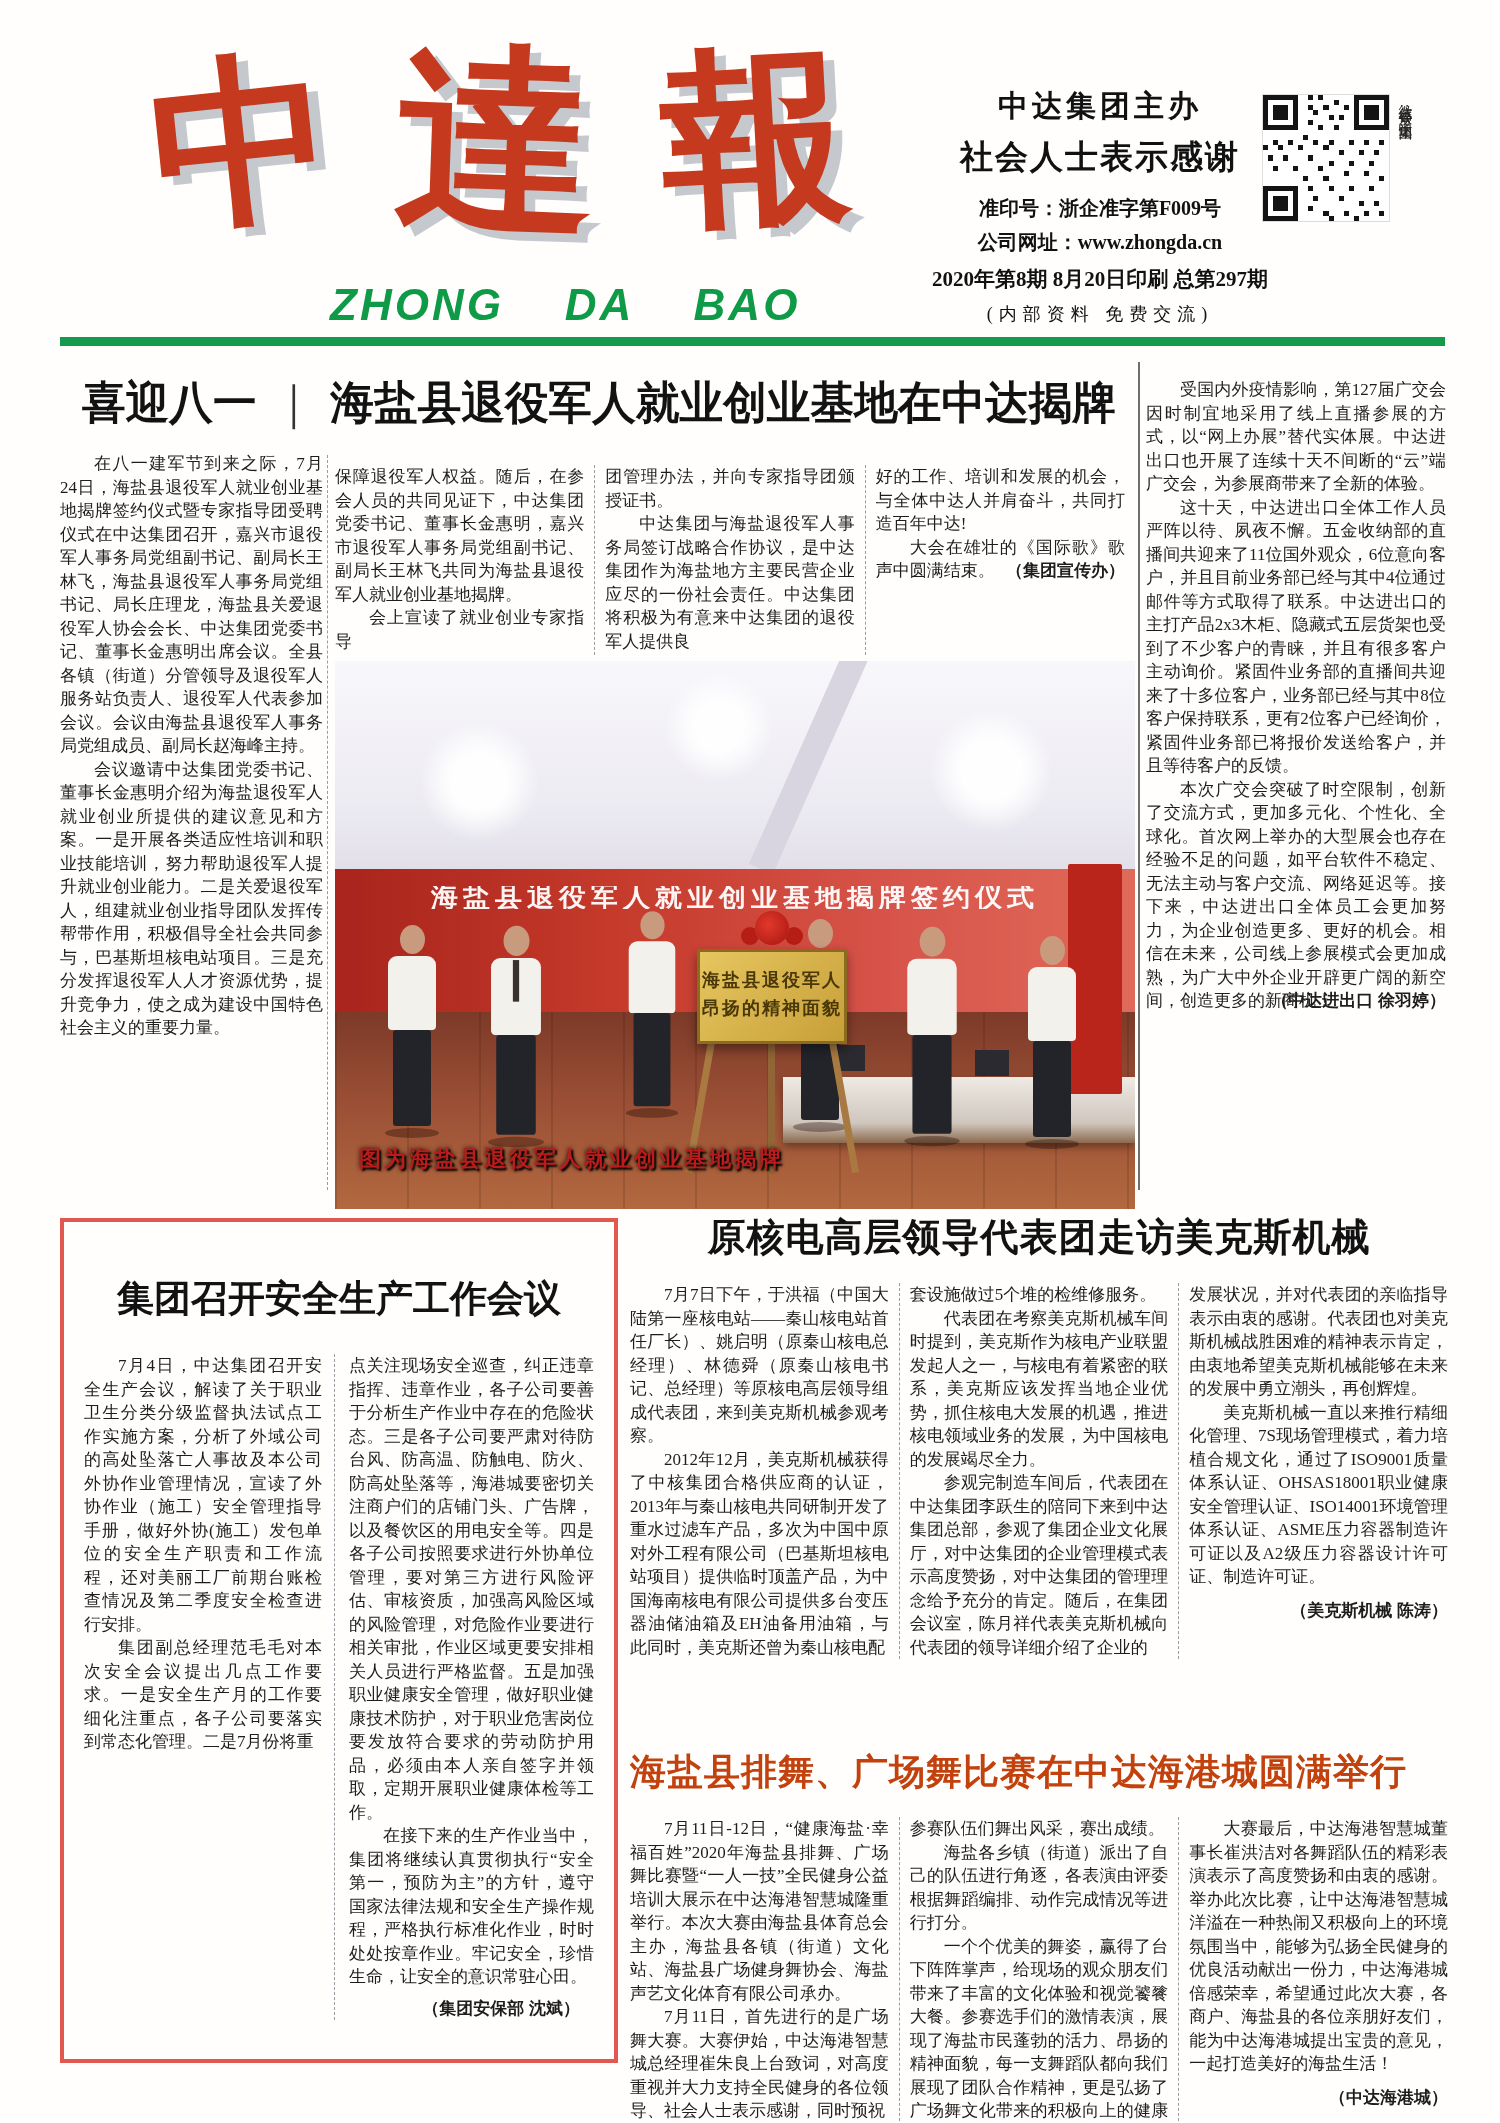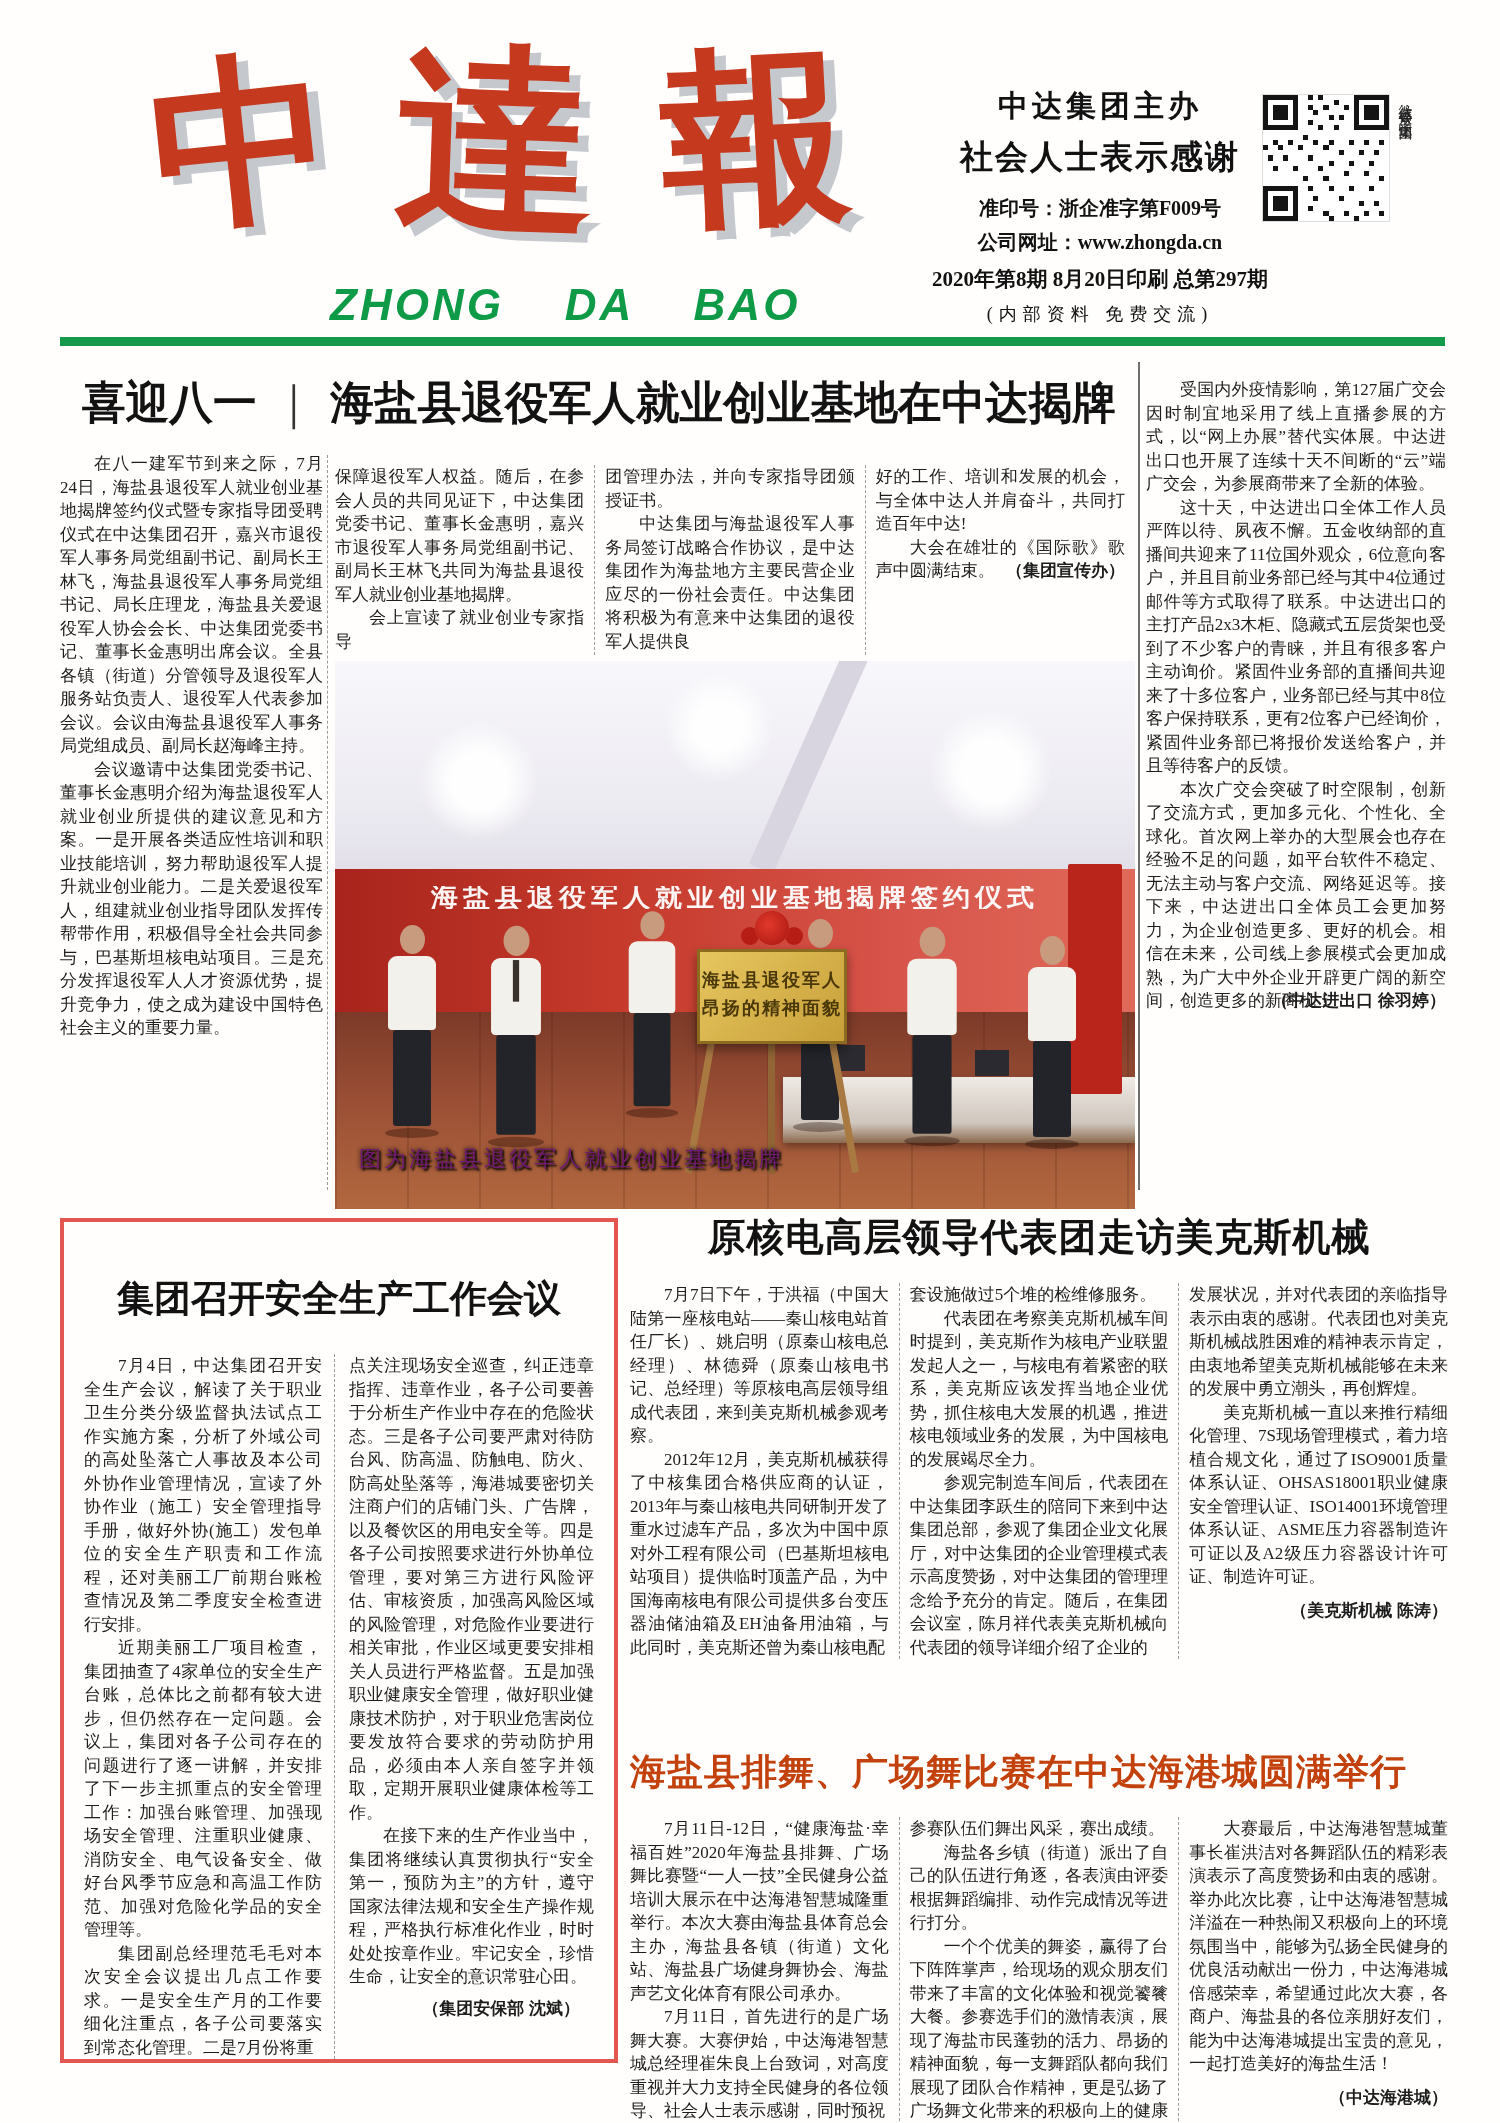--- a/index.html
+++ b/index.html
@@ -82,21 +82,21 @@
   .easel .leg { position:absolute; top:70px; width:7px; height:185px; background:#a87a42; }
   .easel .leg.l { left:14px; transform:rotate(10deg); }
   .easel .leg.r { right:14px; transform:rotate(-10deg); }
   .easel .leg.m { left:81px; background:#916535; }
   .flower { position:absolute; left:58px; top:-8px; width:54px; height:40px; z-index:5; }
   .flower .bloom { width:34px; height:34px; border-radius:50%; background:radial-gradient(circle at 40% 40%, #e2382b, #a61610); margin:0 auto;
     box-shadow:-22px 8px 0 -8px #b51d15, 22px 8px 0 -8px #b51d15; }
   .plaque { position:absolute; left:10px; top:30px; width:150px; height:95px; z-index:5;
     background:linear-gradient(135deg,#e7c65f,#c79f39); border:3px solid #8a6b1f; box-shadow:0 5px 10px rgba(0,0,0,.4);
     text-align:center; padding-top:14px; color:#4a3808; font-weight:bold; font-size:18px; line-height:28px; letter-spacing:2px; }
-  .ph-caption { position:absolute; left:3%; bottom:7%; z-index:6; color:#701a75; font-size:22px; font-weight:normal;
+  .ph-caption { position:absolute; left:3%; bottom:7%; z-index:6; color:#b91c1c; font-size:22px; font-weight:bold;
     letter-spacing:3px; text-shadow:0 0 5px #000, 2px 2px 2px #000; }
 
   
   .sidebar { position:absolute; left:1146px; top:362px; width:300px; }
   .side-title { text-align:center; font-size:42px; line-height:1.2; font-weight:900; color:#121212; }
   .side-body { margin-top:16px; }
   .side-last { position:relative; }
   .side-last .byline-abs { position:absolute; right:0; bottom:0; }
 
   
@@ -335,21 +335,20 @@
         <span class="byline byline-abs">（中达进出口 徐羽婷）</span>
       </p>
     </div>
   </div>
 
   <div class="safety-box">
     <div class="safety-title hd">集团召开安全生产工作会议</div>
     <div class="sa-cols bodytext">
       <div class="sc1">
         <p class="p">7月4日，中达集团召开安全生产会议，解读了关于职业卫生分类分级监督执法试点工作实施方案，分析了外域公司的高处坠落亡人事故及本公司外协作业管理情况，宣读了外协作业（施工）安全管理指导手册，做好外协(施工）发包单位的安全生产职责和工作流程，还对美丽工厂前期台账检查情况及第二季度安全检查进行安排。</p>
-        <p class="p">近期美丽工厂项目检查，集团抽查了4家单位的安全生产台账，总体比之前都有较大进步，但仍然存在一定问题。会议上，集团对各子公司存在的问题进行了逐一讲解，并安排了下一步主抓重点的安全管理工作：加强台账管理、加强现场安全管理、注重职业健康、消防安全、电气设备安全、做好台风季节应急和高温工作防范、加强对危险化学品的安全管理等。</p>
         <p class="p">集团副总经理范毛毛对本次安全会议提出几点工作要求。一是安全生产月的工作要细化注重点，各子公司要落实到常态化管理。二是7月份将重</p>
       </div>
       <div class="sc2">
         <p class="p ni">点关注现场安全巡查，纠正违章指挥、违章作业，各子公司要善于分析生产作业中存在的危险状态。三是各子公司要严肃对待防台风、防高温、防触电、防火、防高处坠落等，海港城要密切关注商户们的店铺门头、广告牌，以及餐饮区的用电安全等。四是各子公司按照要求进行外协单位管理，要对第三方进行风险评估、审核资质，加强高风险区域的风险管理，对危险作业要进行相关审批，作业区域更要安排相关人员进行严格监督。五是加强职业健康安全管理，做好职业健康技术防护，对于职业危害岗位要发放符合要求的劳动防护用品，必须由本人亲自签字并领取，定期开展职业健康体检等工作。</p>
         <p class="p">在接下来的生产作业当中，集团将继续认真贯彻执行“安全第一，预防为主”的方针，遵守国家法律法规和安全生产操作规程，严格执行标准化作业，时时处处按章作业。牢记安全，珍惜生命，让安全的意识常驻心田。</p>
         <p class="sa-byline byline">（集团安保部 沈斌）</p>
       </div>
     </div>
   </div>
 

